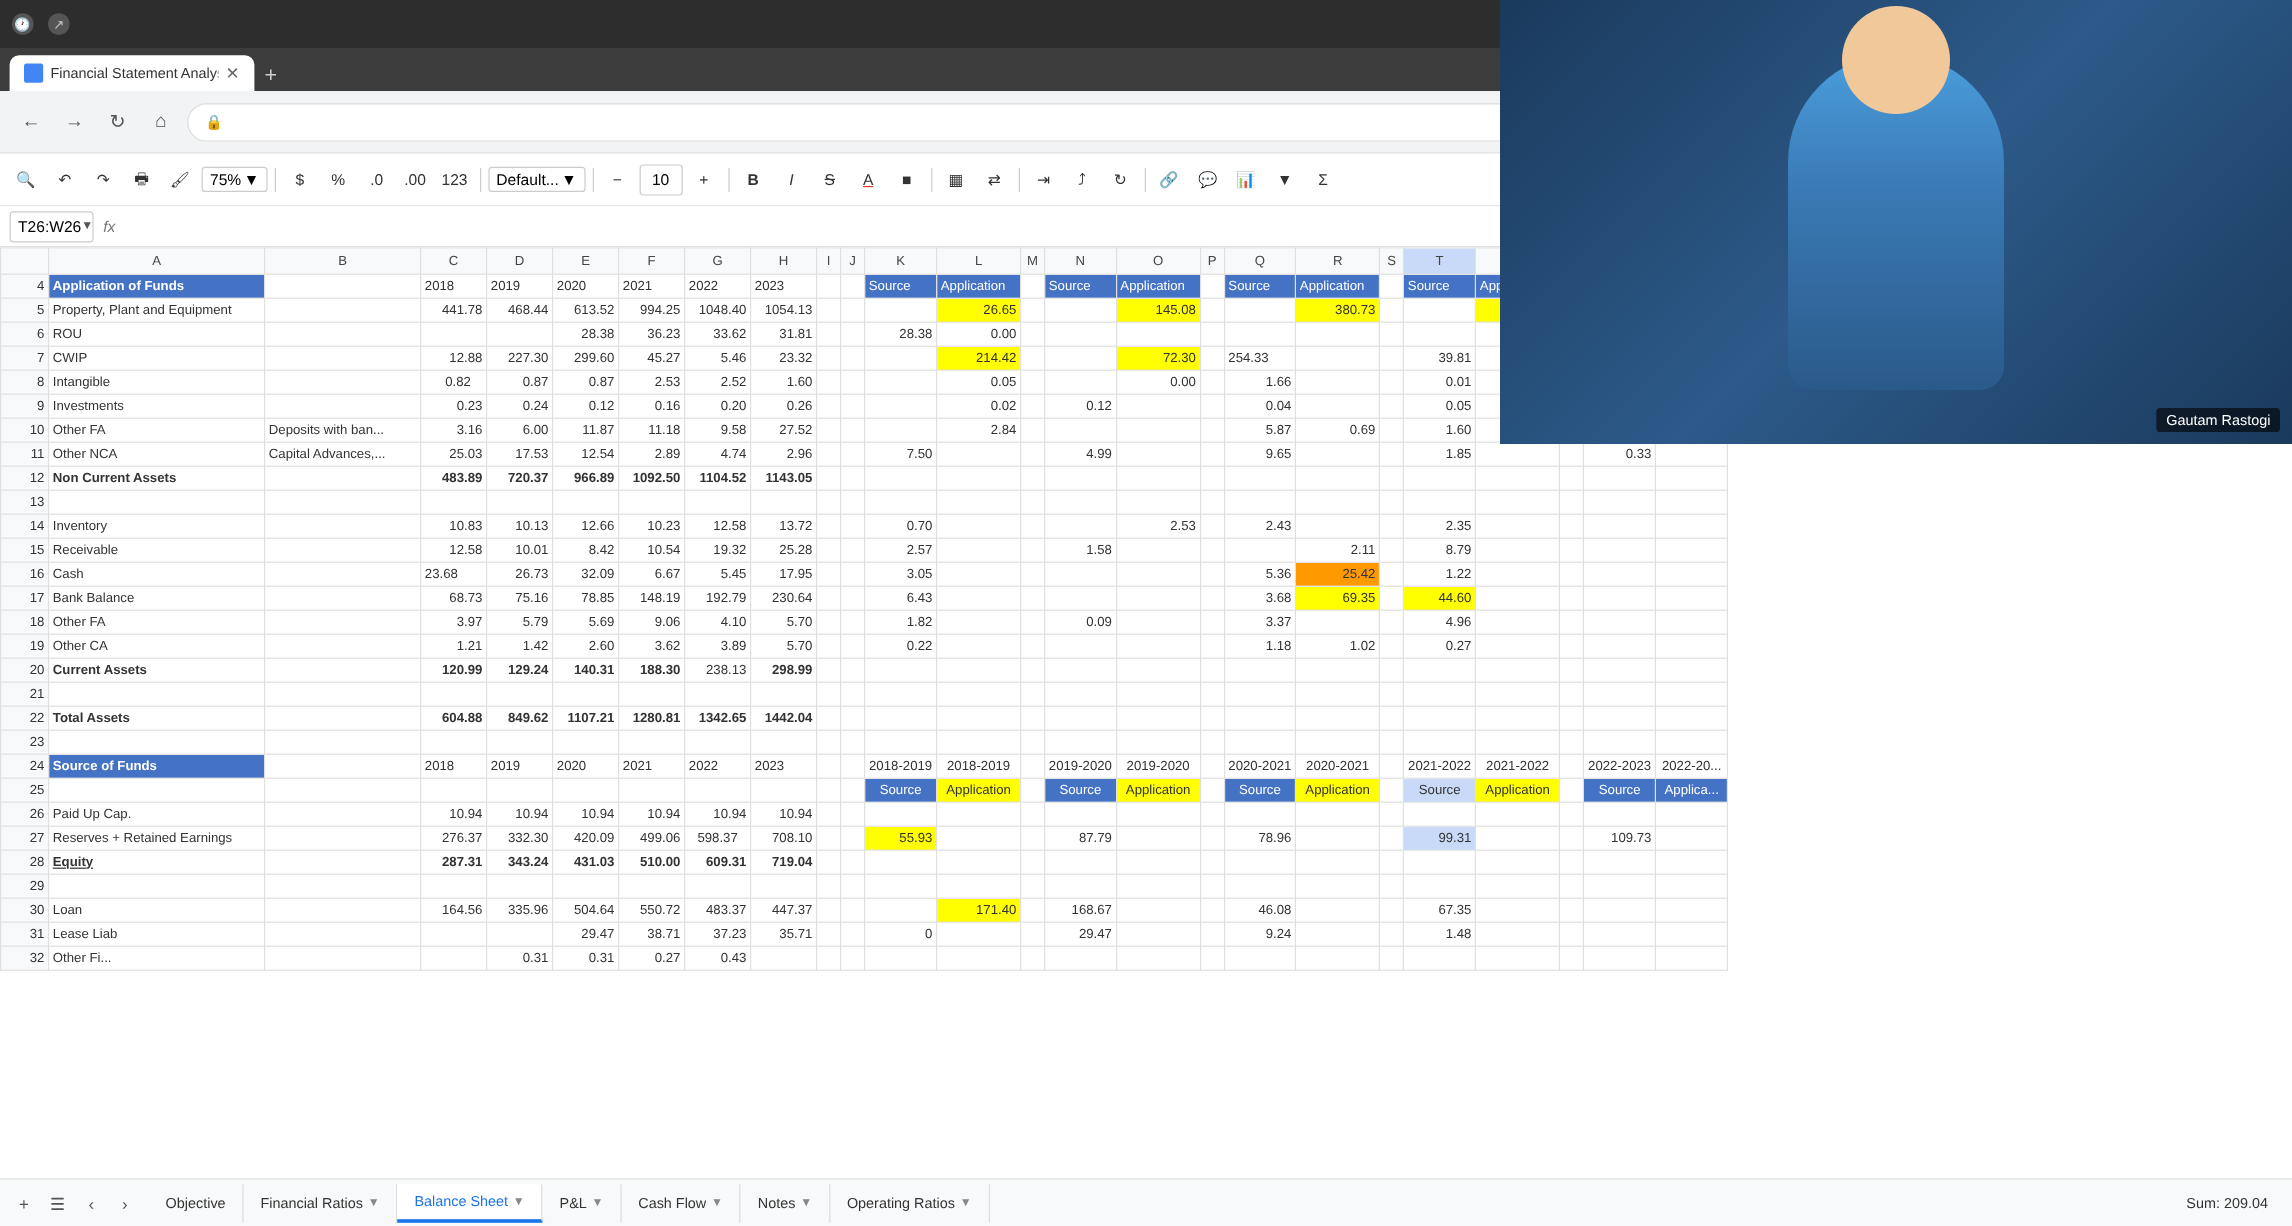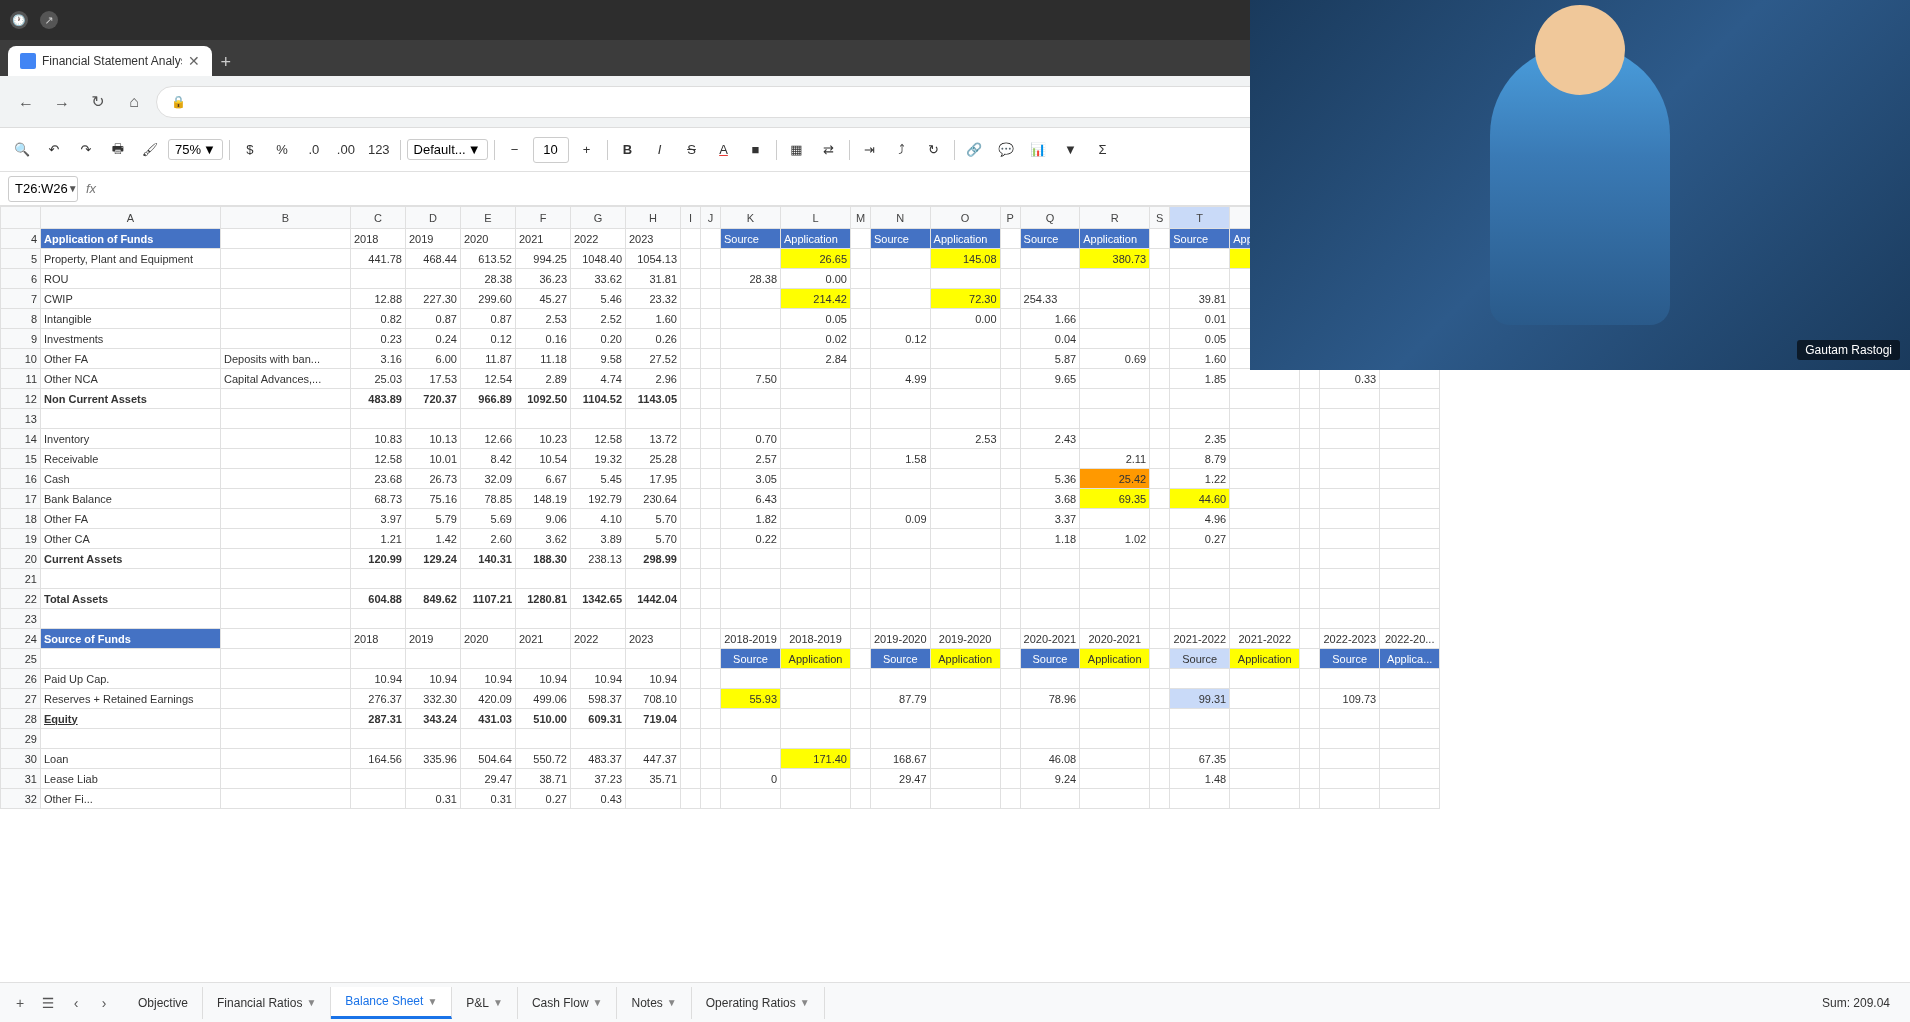--- a/index.html
+++ b/index.html
@@ -616,21 +616,21 @@
             <td style="text-align: right;">39.81</td>
             <td style=""></td>
             <td style=""></td>
             <td style=""></td>
             <td style=""></td>
           </tr>
           <tr>
             <td class="row-number-cell">8</td>
             <td style="">Intangible</td>
             <td style=""></td>
-            <td style="text-align: right; padding-left: 20px;">0.82</td>
+            <td style="text-align: left; padding-left: 20px;">0.82</td>
             <td style="text-align: right;">0.87</td>
             <td style="text-align: right;">0.87</td>
             <td style="text-align: right;">2.53</td>
             <td style="text-align: right;">2.52</td>
             <td style="text-align: right;">1.60</td>
             <td style=""></td>
             <td style=""></td>
             <td style=""></td>
             <td style="text-align: right;">0.05</td>
             <td style=""></td>
@@ -832,21 +832,21 @@
             <td style="text-align: right;">8.79</td>
             <td style=""></td>
             <td style=""></td>
             <td style=""></td>
             <td style=""></td>
           </tr>
           <tr>
             <td class="row-number-cell">16</td>
             <td style="">Cash</td>
             <td style=""></td>
-            <td style="text-align: right;">23.68</td>
+            <td style="">23.68</td>
             <td style="text-align: right;">26.73</td>
             <td style="text-align: right;">32.09</td>
             <td style="text-align: right;">6.67</td>
             <td style="text-align: right;">5.45</td>
             <td style="text-align: right;">17.95</td>
             <td style=""></td>
             <td style=""></td>
             <td style="text-align: right;">3.05</td>
             <td style=""></td>
             <td style=""></td>
@@ -1133,21 +1133,21 @@
             <td style=""></td>
           </tr>
           <tr>
             <td class="row-number-cell">27</td>
             <td style="">Reserves + Retained Earnings</td>
             <td style=""></td>
             <td style="text-align: right;">276.37</td>
             <td style="text-align: right;">332.30</td>
             <td style="text-align: right;">420.09</td>
             <td style="text-align: right;">499.06</td>
-            <td style="text-align: right;">598.37</td>
+            <td style="text-align: center;">598.37</td>
             <td style="text-align: right;">708.10</td>
             <td style=""></td>
             <td style=""></td>
             <td style="background-color: rgb(255, 255, 0); text-align: right;">55.93</td>
             <td style=""></td>
             <td style=""></td>
             <td style="text-align: right;">87.79</td>
             <td style=""></td>
             <td style=""></td>
             <td style="text-align: right;">78.96</td>

